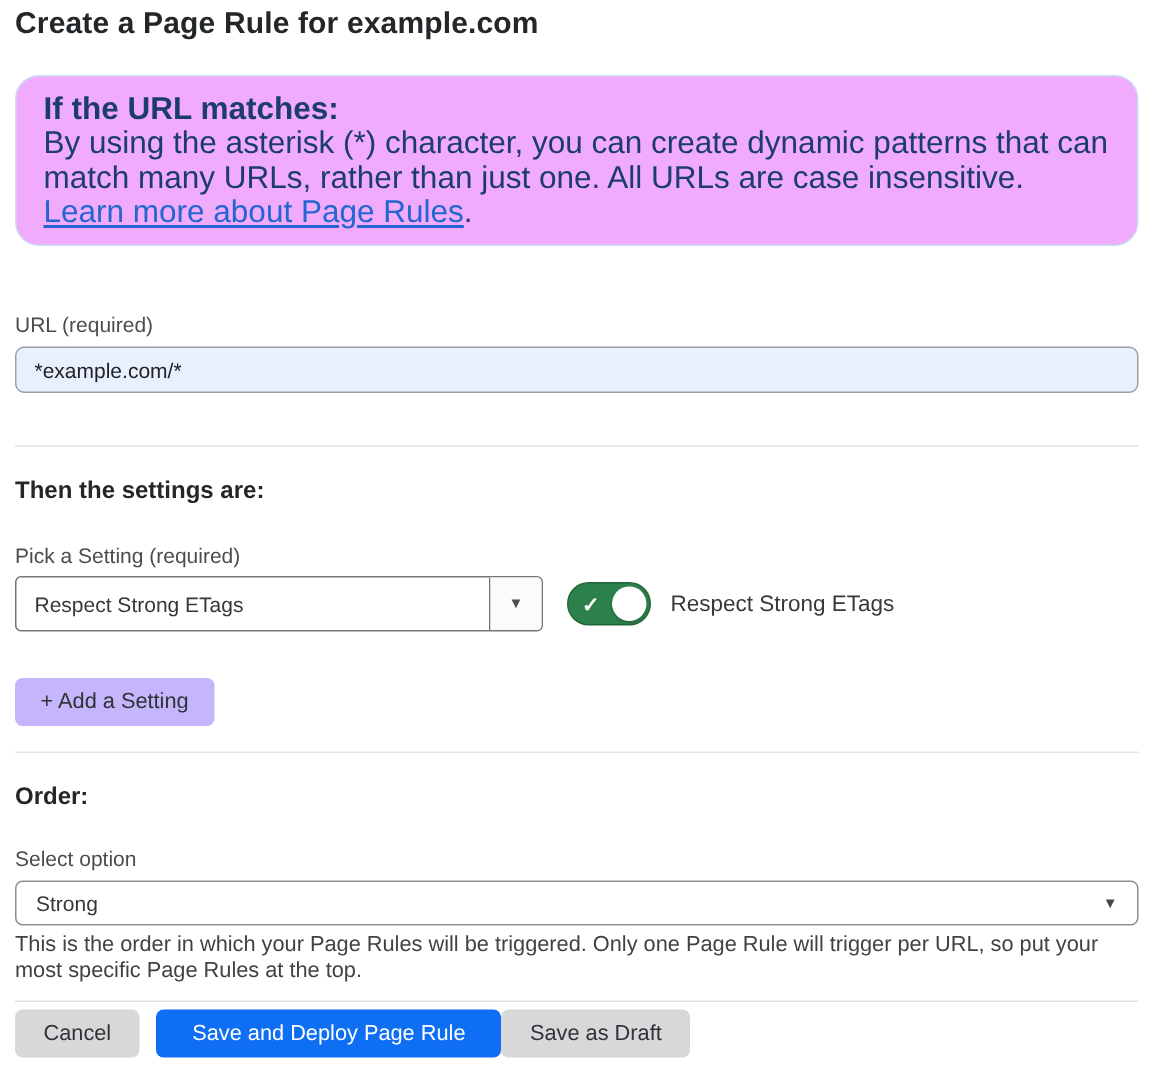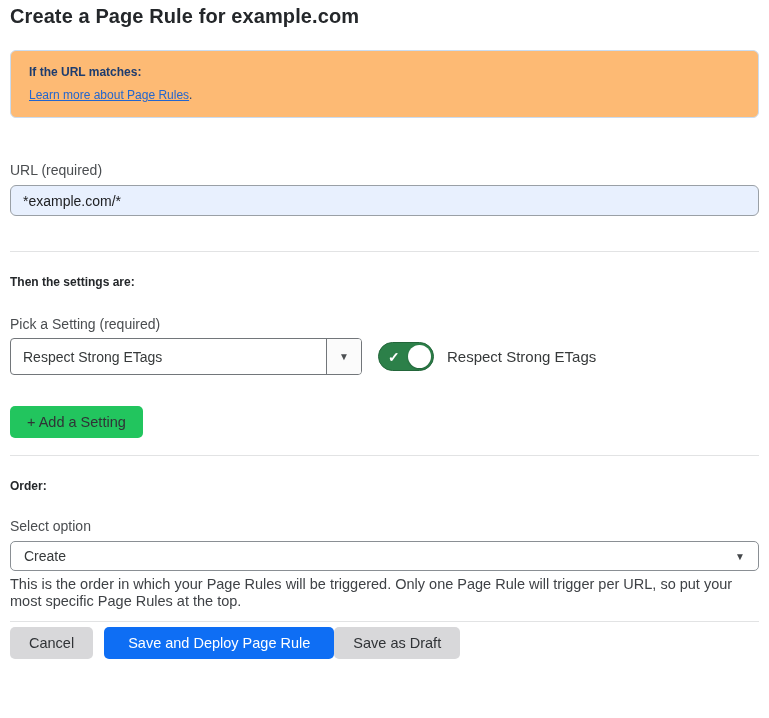--- a/index.html
+++ b/index.html
@@ -12,25 +12,25 @@
   }
   .page { padding: 4px 10px 0 10px; }
 
   h1.page-title {
     font-size: 20px; line-height: 25px; font-weight: bold;
     color: #24272a; margin-bottom: 21px;
     letter-spacing: .1px;
   }
 
   .info-box {
-    background: #fdba74;
+    background: #f0abfc;
     border: 1px solid #c9dcf1;
-    border-radius: 6px;
+    border-radius: 16px;
     padding: 10px 18px;
-    font-size: 12px; line-height: 23px;
+    font-size: 21px; line-height: 23px;
     color: #1d3c6e;
     margin-bottom: 21px;
   }
   .info-box .info-heading { font-weight: bold; }
   .info-box a.info-link {
     color: #2366cf; text-decoration: underline; cursor: pointer;
   }
 
   .field-label {
     font-size: 14px; line-height: 17px; color: #4a4d50;
@@ -52,21 +52,21 @@
   }
 
   hr.divider {
     border: none; border-top: 1px solid #e2e3e4;
     margin-top: 35px;
   }
   hr.divider.tight { margin-top: 17px; }
   hr.divider.footer-rule { margin-top: 11px; }
 
   h2.section-heading {
-    font-size: 12px; line-height: 20px; font-weight: bold;
+    font-size: 16px; line-height: 20px; font-weight: bold;
     color: #24272a; margin-top: 20px;
   }
 
   .picker-label { margin-top: 24px; }
 
   .setting-row {
     display: flex; align-items: center;
     margin-top: 5px;
   }
   .setting-select {
@@ -114,21 +114,21 @@
     box-shadow: 0 1px 2px rgba(0,0,0,.25);
   }
   .toggle-label {
     margin-left: 13px;
     font-size: 15px; color: #36393a;
   }
 
   .add-setting-btn {
     margin-top: 31px;
     display: inline-block;
-    background: #22c55e;
+    background: #c4b5fd;
     border: none; border-radius: 5px;
     padding: 8px 17px;
     font-family: "Liberation Sans", sans-serif;
     font-size: 14.5px; color: #303336;
     cursor: pointer;
   }
 
   .order-label { margin-top: 22px; }
 
   .order-select {
@@ -167,20 +167,21 @@
 </style>
 </head>
 <body>
 
 <div class="page">
 
   <h1 class="page-title">Create a Page Rule for example.com</h1>
 
   <div class="info-box">
     <div class="info-heading">If the URL matches:</div>
+    <div class="info-body">By using the asterisk (*) character, you can create dynamic patterns that can match many URLs, rather than just one. All URLs are case insensitive.</div>
     <div class="info-link-line"><a class="info-link">Learn more about Page Rules</a><span>.</span></div>
   </div>
 
   <label class="field-label">URL (required)</label>
   <input class="url-input" type="text" value="*example.com/*" style="">
 
   <hr class="divider">
 
   <h2 class="section-heading">Then the settings are:</h2>
 
@@ -202,21 +203,21 @@
 
   <button class="add-setting-btn">+ Add a Setting</button>
 
   <hr class="divider tight">
 
   <h2 class="section-heading">Order:</h2>
 
   <label class="field-label order-label">Select option</label>
 
   <div class="order-select">
-    <span class="select-value">Create</span>
+    <span class="select-value">Strong</span>
     <span class="caret">▼</span>
   </div>
 
   <p class="help-text">This is the order in which your Page Rules will be triggered. Only one Page Rule will trigger per URL, so put your most specific Page Rules at the top.</p>
 
   <hr class="divider footer-rule">
 
   <div class="footer-buttons">
     <button class="btn gray">Cancel</button>
     <button class="btn primary">Save and Deploy Page Rule</button>

